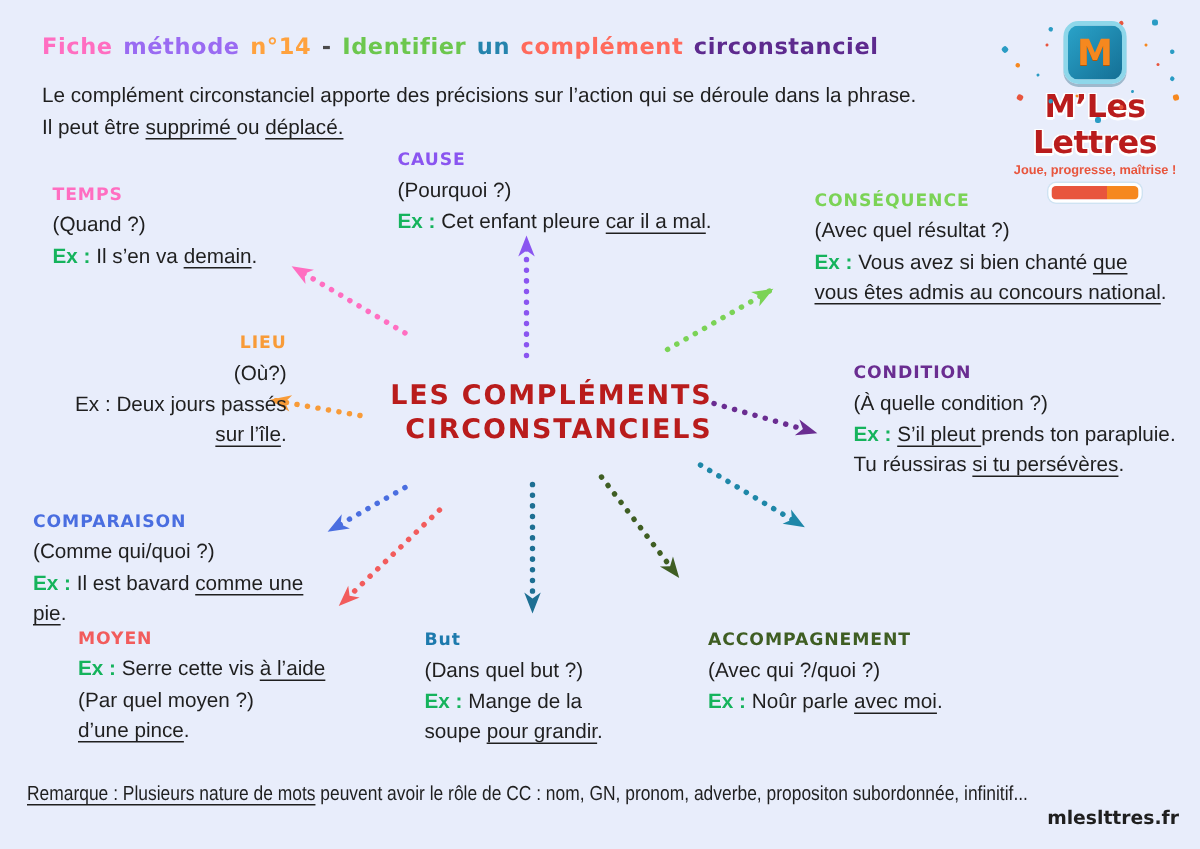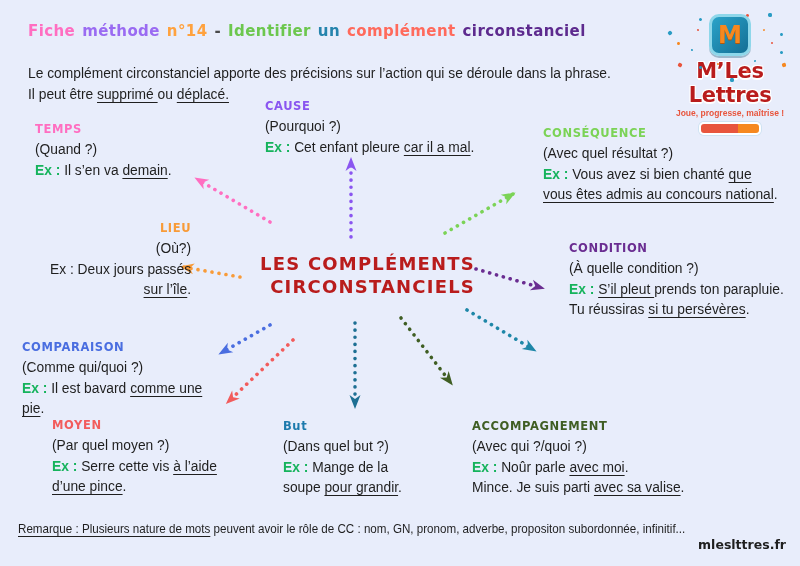--- a/index.html
+++ b/index.html
@@ -5,21 +5,21 @@
   html,body{margin:0;padding:0;background:#e8edfb;}
   #stage{
     position:relative;width:800px;height:566px;background:#e8edfb;
     overflow:hidden;font-family:"Liberation Sans",sans-serif;color:#1f1f1f;
   }
   #arrows{position:absolute;left:0;top:0;width:800px;height:566px;pointer-events:none;}
   
   #title-words{position:absolute;left:28px;top:22px;font-family:"DejaVu Sans",sans-serif;
     font-weight:bold;font-size:15px;letter-spacing:.4px;white-space:nowrap;}
   #title-words .title-word{margin-right:7px;}
-  #intro{position:absolute;left:28px;top:63px;font-size:13.8px;line-height:21px;}
+  #intro{position:absolute;left:28px;top:53px;font-size:13.8px;line-height:21px;}
   
   #logo{position:absolute;left:660px;top:12px;width:140px;height:98px;text-align:center;}
   #logo-badge{position:relative;margin:2px auto 3px;width:36px;height:36px;border-radius:10px;
     background:linear-gradient(135deg,#2aa3c9,#146f95);border:3px solid #8ed7ea;
     box-shadow:0 2px 0 rgba(20,90,120,.35);display:flex;align-items:center;justify-content:center;}
   #logo-badge span{font-family:"DejaVu Sans",sans-serif;font-weight:bold;font-size:24px;color:#f6881f;
     text-shadow:0 1px 0 #b25708;}
   #logo-name{font-family:"DejaVu Sans",sans-serif;font-weight:bold;font-size:21px;color:#b91c1c;
     letter-spacing:-.3px;text-shadow:-1px -1px 0 #fff,1px -1px 0 #fff,-1px 1px 0 #fff,1px 1px 0 #fff,0 2px 0 #fff;}
   #logo-tagline{font-weight:bold;font-size:8.5px;color:#e8553d;margin-top:1px;}
@@ -168,29 +168,28 @@
       <div class="sec-line"><span>Tu réussiras </span><span class="u">si tu persévères</span><span>.</span></div>
     </div>
     <div class="section" style="left: 22px; top: 340px;">
       <div class="sec-heading" style="color: rgb(74, 110, 224);">COMPARAISON</div>
       <div class="sec-line"><span>(Comme qui/quoi ?)</span></div>
       <div class="sec-line"><span class="ex">Ex : </span><span>Il est bavard </span><span class="u">comme une</span></div>
       <div class="sec-line"><span class="u">pie</span><span>.</span></div>
     </div>
     <div class="section" style="left: 52px; top: 418px;">
       <div class="sec-heading" style="color: rgb(242, 92, 92);">MOYEN</div>
+      <div class="sec-line"><span class="ex">Ex : </span><span>Serre cette vis </span><span class="u">à l’aide</span></div>
       <div class="sec-line"><span>(Par quel moyen ?)</span></div>
-      <div class="sec-line"><span class="ex">Ex : </span><span>Serre cette vis </span><span class="u">à l’aide</span></div>
       <div class="sec-line"><span class="u">d’une pince</span><span>.</span></div>
     </div>
     <div class="section" style="left: 283px; top: 419px;">
       <div class="sec-heading" style="color: rgb(29, 122, 173);">But</div>
       <div class="sec-line"><span>(Dans quel but ?)</span></div>
       <div class="sec-line"><span class="ex">Ex : </span><span>Mange de la</span></div>
       <div class="sec-line"><span>soupe </span><span class="u">pour grandir</span><span>.</span></div>
     </div>
     <div class="section" style="left: 472px; top: 419px;">
       <div class="sec-heading" style="color: rgb(63, 94, 35);">ACCOMPAGNEMENT</div>
       <div class="sec-line"><span>(Avec qui ?/quoi ?)</span></div>
       <div class="sec-line"><span class="ex">Ex : </span><span>Noûr parle </span><span class="u">avec moi</span><span>.</span></div>
-      <div class="sec-line"><span>Mince. Je suis parti </span><span class="u">avec sa valise</span><span>.</span></div>
     </div>
   </div>
 
 </body></html>

